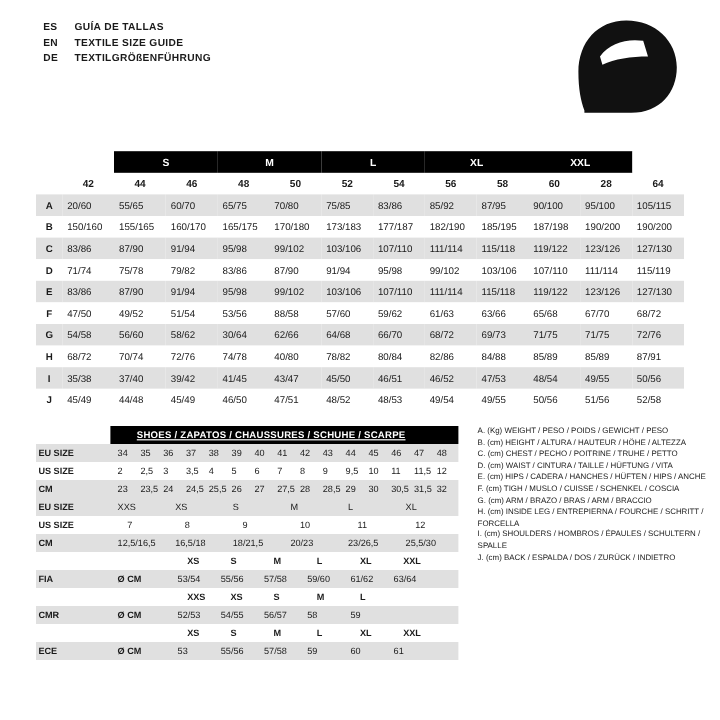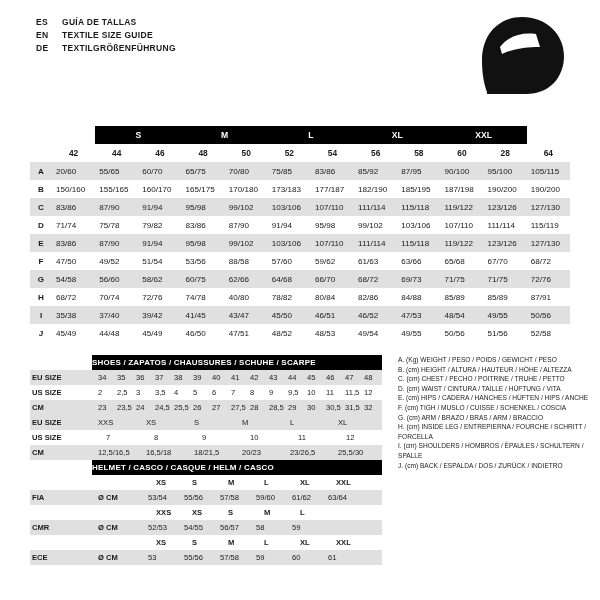--- a/index.html
+++ b/index.html
@@ -33,21 +33,21 @@
   .datarow td{text-align:left;padding-left:4px;}
   .datarow td.rowlab{text-align:center;font-weight:bold;padding-left:0;}
   .shade{background:#e0e0e0;}
   .white{background:#ffffff;}
 
   
   .lower{position:absolute;left:30px;top:355px;width:540px;font-size:7.6px;}
   .lower .left{position:absolute;left:0;top:0;width:352px;}
   .lower .right{position:absolute;left:368px;top:0;width:205px;font-size:6.6px;line-height:9.6px;}
 
-  .sec-title{background:#000;color:#fff;font-weight:bold;font-size:8px;padding:3px 0 3px 0;letter-spacing:.2px;}
+  .sec-title{background:#000;color:#fff;font-weight:bold;font-size:8px;padding:3px 0 3px 22px;letter-spacing:.2px;text-decoration:underline;}
   .sec-title-ind{margin-left:62px;}
   .lower table{border-collapse:collapse;width:100%;table-layout:fixed;}
   .lower td{height:13px;vertical-align:middle;font-size:7.6px;}
   .rl{width:62px;font-weight:bold;padding-left:2px;}
   .gray{background:#e0e0e0;}
   .wht{background:#ffffff;}
 
   .legend-line{margin:0;}
 </style>
 </head>
@@ -193,21 +193,21 @@
             <td>63/66</td>
             <td>65/68</td>
             <td>67/70</td>
             <td>68/72</td>
           </tr>
           <tr class="datarow shade">
             <td class="rowlab">G</td>
             <td>54/58</td>
             <td>56/60</td>
             <td>58/62</td>
-            <td>60/75</td>
+            <td>30/64</td>
             <td>62/66</td>
             <td>64/68</td>
             <td>66/70</td>
             <td>68/72</td>
             <td>69/73</td>
             <td>71/75</td>
             <td>71/75</td>
             <td>72/76</td>
           </tr>
           <tr class="datarow white">
@@ -291,21 +291,20 @@
           <td class="rl">US SIZE</td>
           <td colspan="6"><span id="gloves-1"><span style="display:inline-block;position:relative;width:100%;"><span style="position:absolute;left:10px;">7</span><span style="position:absolute;left:58px;">8</span><span style="position:absolute;left:106px;">9</span><span style="position:absolute;left:154px;">10</span><span style="position:absolute;left:202px;">11</span><span style="position:absolute;left:250px;">12</span>&nbsp;</span></span></td>
         </tr>
         <tr class="gray">
           <td class="rl">CM</td>
           <td colspan="6"><span id="gloves-2"><span style="display:inline-block;position:relative;width:100%;"><span style="position:absolute;left:2px;">12,5/16,5</span><span style="position:absolute;left:50px;">16,5/18</span><span style="position:absolute;left:98px;">18/21,5</span><span style="position:absolute;left:146px;">20/23</span><span style="position:absolute;left:194px;">23/26,5</span><span style="position:absolute;left:242px;">25,5/30</span>&nbsp;</span></span></td>
         </tr>
       </tbody>
         </table>
 
-      <div class="sec-title sec-title-ind">HELMET / CASCO / CASQUE / HELM / CASCO</div>
       <table id="helmet-tbl">
           <tbody>
             <tr class="wht">
               <td class="rl"></td>
               <td colspan="8"><span style="display:inline-block;position:relative;width:100%;"><span style="position:absolute;left:60px;font-weight:bold;">XS</span><span style="position:absolute;left:96px;font-weight:bold;">S</span><span style="position:absolute;left:132px;font-weight:bold;">M</span><span style="position:absolute;left:168px;font-weight:bold;">L</span><span style="position:absolute;left:204px;font-weight:bold;">XL</span><span style="position:absolute;left:240px;font-weight:bold;">XXL</span>&nbsp;</span></td>
             </tr>
             <tr class="gray">
               <td class="rl">FIA</td>
               <td colspan="8"><span style="display:inline-block;position:relative;width:100%;"><span style="position:absolute;left:2px;font-weight:bold;">Ø CM</span><span style="position:absolute;left:52px;">53/54</span><span style="position:absolute;left:88px;">55/56</span><span style="position:absolute;left:124px;">57/58</span><span style="position:absolute;left:160px;">59/60</span><span style="position:absolute;left:196px;">61/62</span><span style="position:absolute;left:232px;">63/64</span>&nbsp;</span></td>
             </tr>

